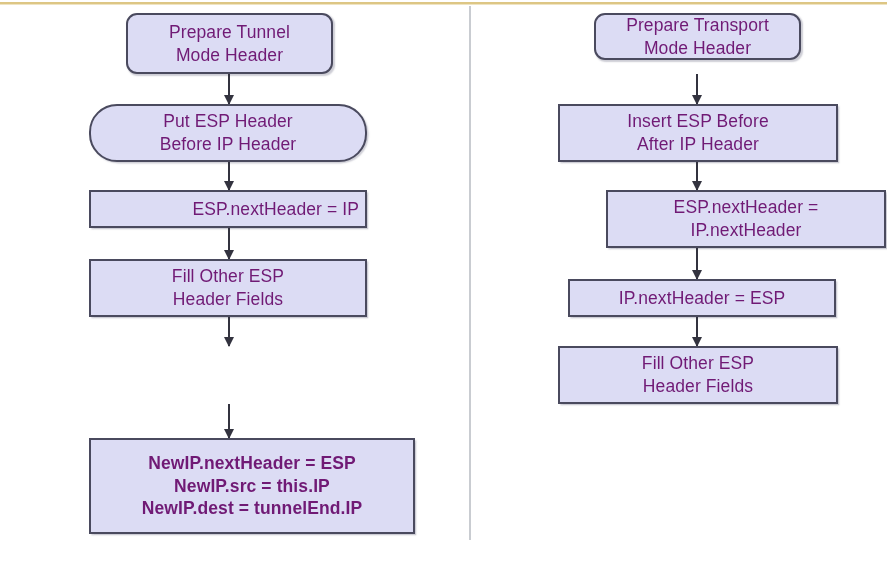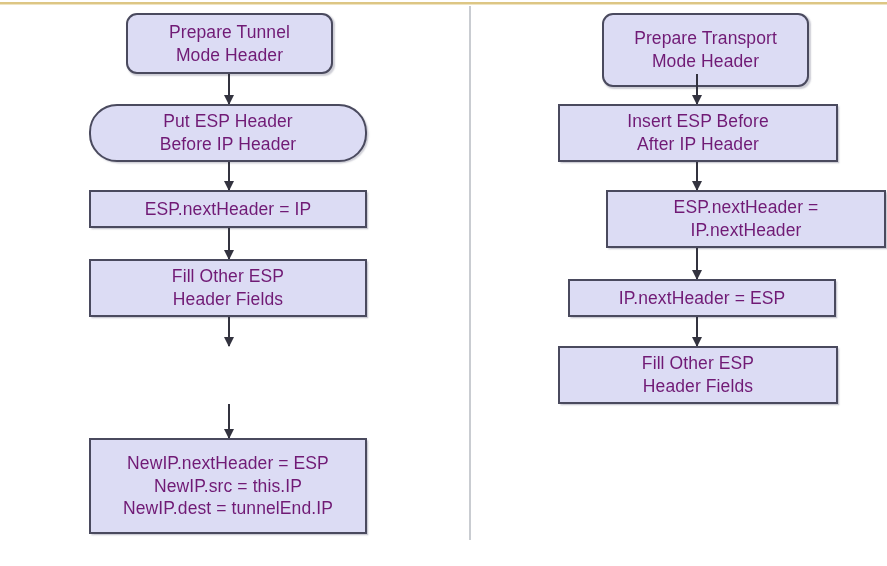--- a/index.html
+++ b/index.html
@@ -105,43 +105,43 @@
 
   <div class="arrow" style="left:228px; top:74px; height:30px;"></div>
 
   <div class="node" style="left:89px; top:104px; width:278px; height:58px;border-radius:28px;">
     <span class="node-text">Put ESP Header
 Before IP Header</span>
   </div>
 
   <div class="arrow" style="left:228px; top:162px; height:28px;"></div>
 
-  <div class="node" style="left:89px; top:190px; width:278px; height:38px;">
+  <div class="node" style="left:89px; top:190px; width:278px; height:38px;justify-content:flex-end;">
     <span class="node-text">ESP.nextHeader = IP</span>
   </div>
 
   <div class="arrow" style="left:228px; top:228px; height:31px;"></div>
 
   <div class="node" style="left:89px; top:259px; width:278px; height:58px;">
     <span class="node-text">Fill Other ESP
 Header Fields</span>
   </div>
 
   <div class="arrow" style="left:228px; top:317px; height:29px;"></div>
 
 
   <div class="arrow" style="left:228px; top:404px; height:34px;"></div>
 
-  <div class="node" style="left:89px; top:438px; width:278px; height:96px;">
+  <div class="node" style="left:89px; top:438px; width:326px; height:96px;font-weight:bold;">
     <span class="node-text">NewIP.nextHeader = ESP
 NewIP.src = this.IP
 NewIP.dest = tunnelEnd.IP</span>
   </div>
 
-  <div class="node rounded" style="left:594px; top:13px; width:207px; height:74px;margin-left:8px;">
+  <div class="node rounded" style="left:594px; top:13px; width:207px; height:47px;">
     <span class="node-text">Prepare Transport
 Mode Header</span>
   </div>
 
   <div class="arrow" style="left:696px; top:74px; height:30px;"></div>
 
   <div class="node" style="left:558px; top:104px; width:280px; height:58px;">
     <span class="node-text">Insert ESP Before
 After IP Header</span>
   </div>

